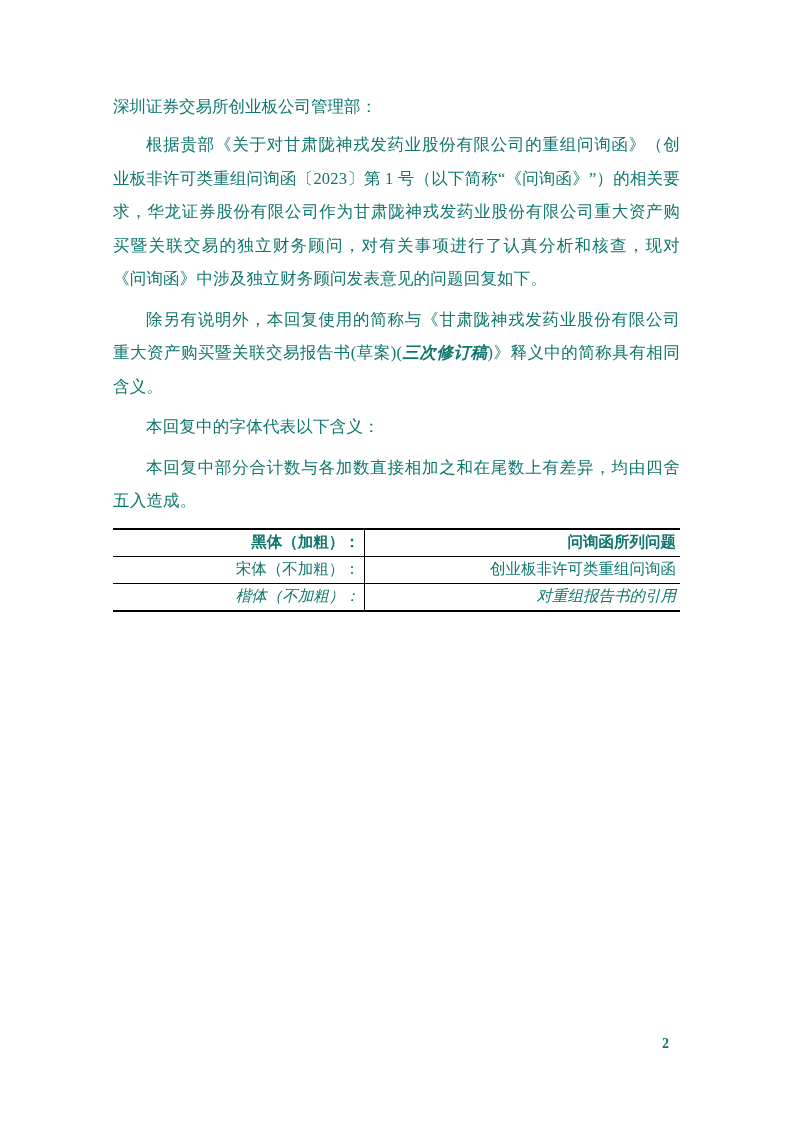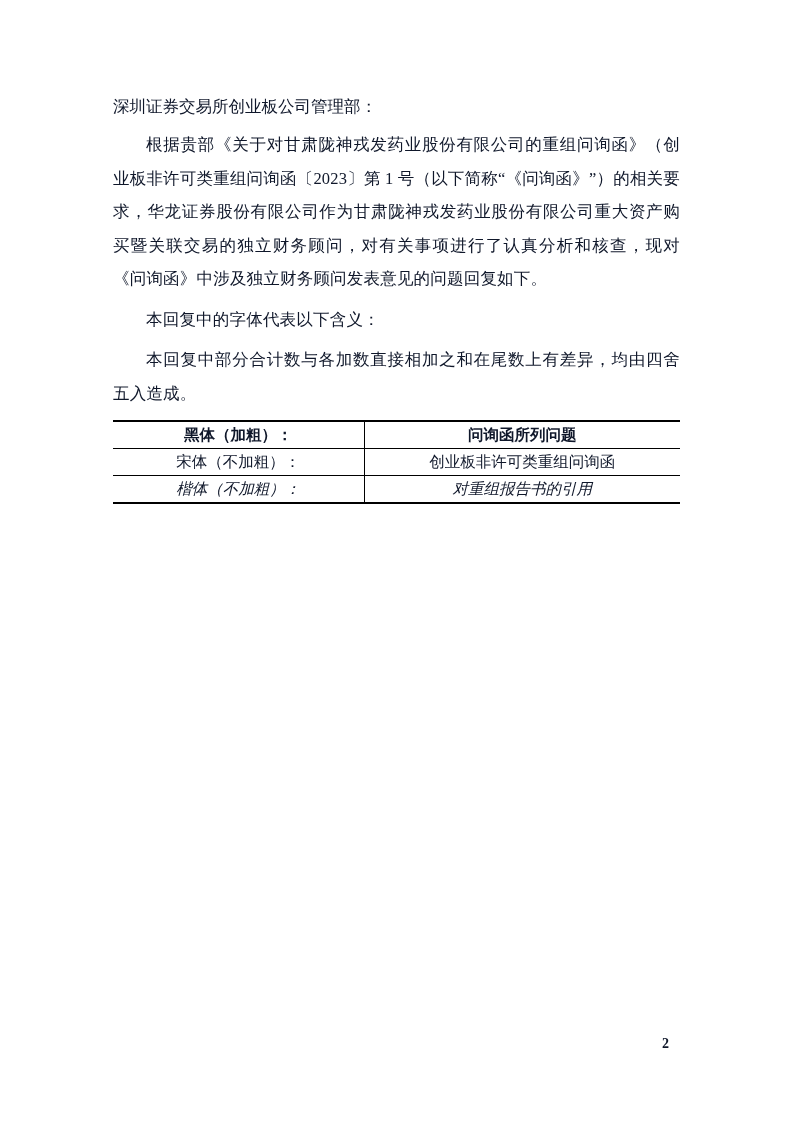--- a/index.html
+++ b/index.html
@@ -7,21 +7,21 @@
     padding: 0;
     background: #ffffff;
   }
   .page {
     position: relative;
     width: 793px;
     height: 1122px;
     background: #ffffff;
     overflow: hidden;
     font-family: "Liberation Serif", "DejaVu Serif", serif;
-    color: #0f172a;
+    color: #0f766e;
   }
   .content {
     position: absolute;
     left: 113px;
     top: 92px;
     width: 567px;
   }
   .salutation {
     font-size: 16.5px;
     line-height: 30px;
@@ -46,21 +46,21 @@
     margin-top: 10px;
     border-top: 2.5px solid #000000;
     border-bottom: 3px double? ;
   }
   table.font-legend {
     border-bottom: 2.5px solid #000000;
   }
   table.font-legend td {
     border-bottom: 1px solid #000000;
     height: 24px;
-    text-align: center;
+    text-align: right;
     vertical-align: middle;
     padding: 1px 4px;
     font-size: 15.5px;
   }
   table.font-legend tr:last-child td {
     border-bottom: none;
   }
   table.font-legend td.col-left {
     width: 44.3%;
     border-right: 1.5px solid #000000;
@@ -95,20 +95,21 @@
 </head>
 <body>
 
 <div class="page">
   <div class="content">
 
     <p class="salutation">深圳证券交易所创业板公司管理部：</p>
 
     <p class="body-para">根据贵部《关于对甘肃陇神戎发药业股份有限公司的重组问询函》（创业板非许可类重组问询函〔2023〕第 1 号（以下简称“《问询函》”）的相关要求，华龙证券股份有限公司作为甘肃陇神戎发药业股份有限公司重大资产购买暨关联交易的独立财务顾问，对有关事项进行了认真分析和核查，现对《问询函》中涉及独立财务顾问发表意见的问题回复如下。</p>
 
+    <p class="body-para"><span>除另有说明外，本回复使用的简称与《甘肃陇神戎发药业股份有限公司重大资产购买暨关联交易报告书(草案)(</span><span class="bold-kai">三次修订稿</span><span>)》释义中的简称具有相同含义。</span></p>
 
     <p class="body-para">本回复中的字体代表以下含义：</p>
 
     <p class="body-para">本回复中部分合计数与各加数直接相加之和在尾数上有差异，均由四舍五入造成。</p>
 
     <table class="font-legend">
       <tbody>
         <tr class="row-heiti-bold">
           <td class="col-left">黑体（加粗）：</td>
           <td class="col-right">问询函所列问题</td>

